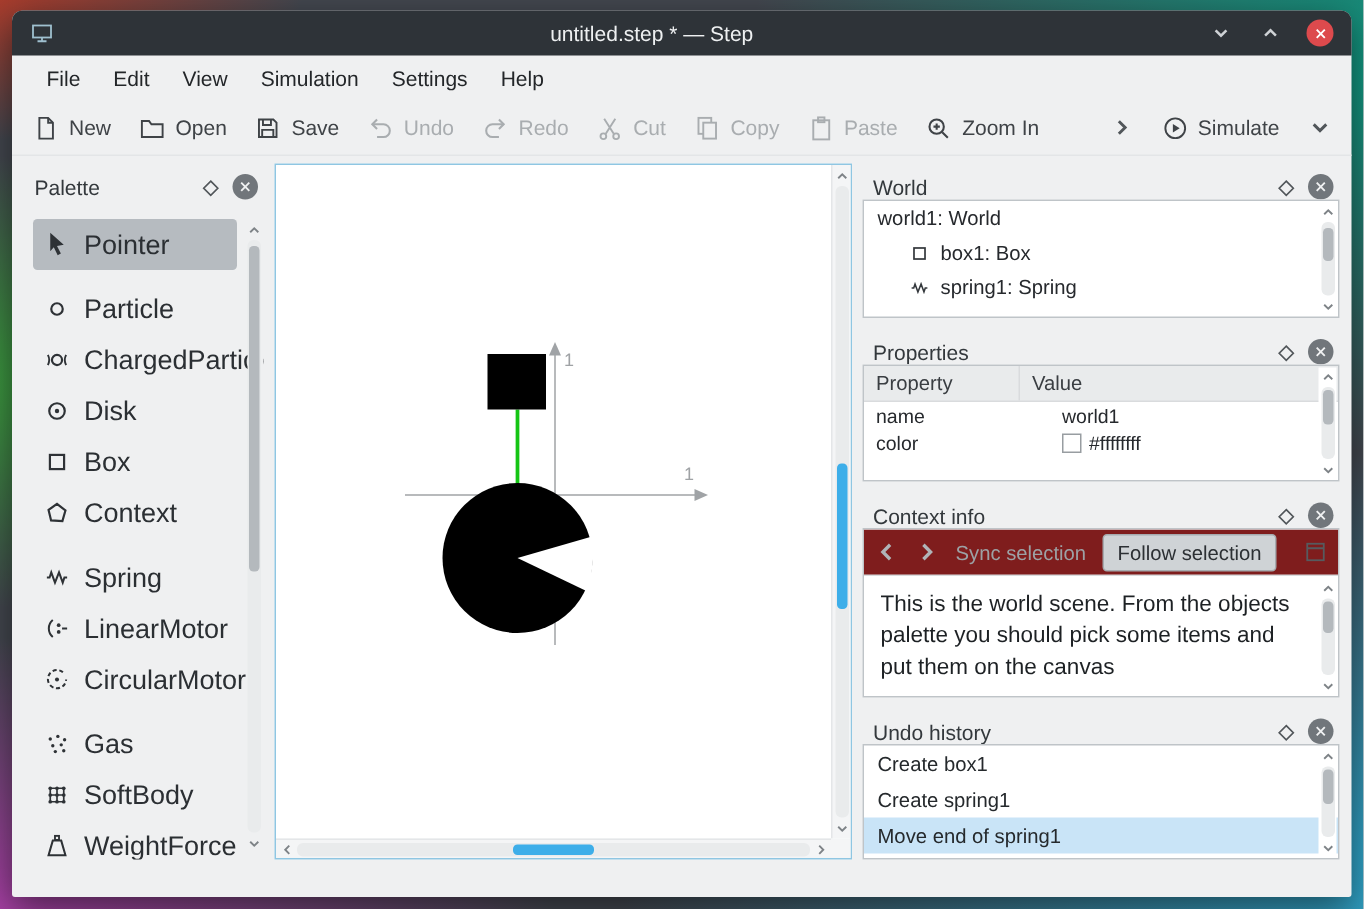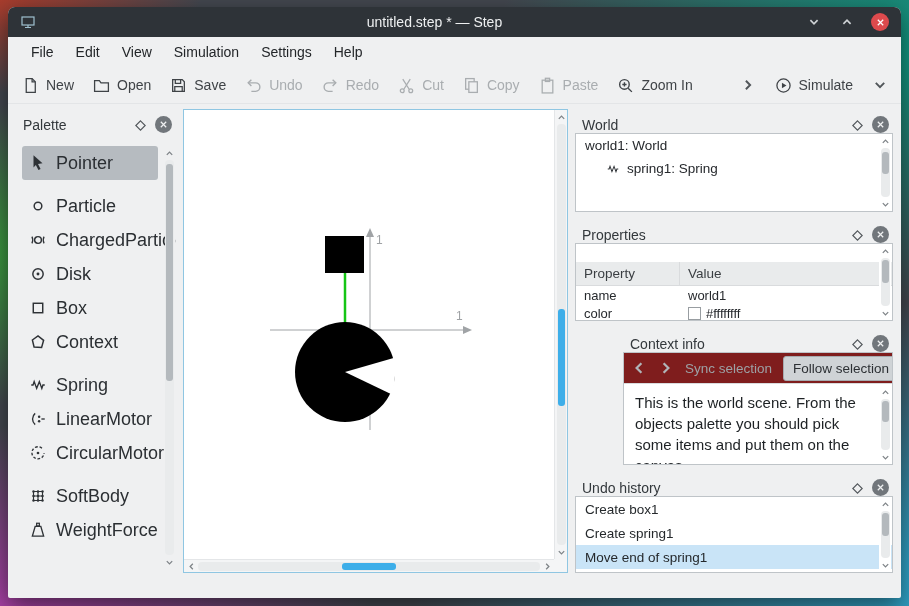--- a/index.html
+++ b/index.html
@@ -94,45 +94,45 @@
   .right-col { width:318px; flex:none; display:flex; flex-direction:column; gap:7px; min-height:0; }
   .rpanel { display:flex; flex-direction:column; min-height:0; flex:none; }
   .rpanel-body { flex:1; background:#fff; border:1px solid #bfc4c8; position:relative; overflow:hidden; }
   .rp-vscroll { position:absolute; top:1px; right:1px; bottom:1px; width:12px; background:#fff; }
 
   .tree-row { height:23px; display:flex; align-items:center; gap:7px; padding-left:9px; font-size:13.5px; color:#26292d; }
   .tree-row.indent { padding-left:30px; }
   .tree-row svg { width:14px; height:14px; color:#34383c; flex:none; }
 
   .prop-header { height:24px; display:flex; background:#e9ebec; border-bottom:1px solid #d9dbdd;
-    font-size:13.5px; color:#3a3e42; align-items:stretch;margin-top:18px; }
+    font-size:13.5px; color:#3a3e42; align-items:stretch; }
   .prop-col1 { width:104px; padding-left:8px; display:flex; align-items:center; }
   .prop-header .prop-col1 { border-right:1px solid #d9dbdd; }
   .prop-col2 { flex:1; padding-left:8px; display:flex; align-items:center; }
-  .prop-row { height:18px; display:flex; font-size:13px; color:#26292d; }
+  .prop-row { height:18px; display:flex; font-size:13px; color:#26292d;gap:20px; }
   .swatch { width:13px; height:13px; border:1px solid #989da1; background:#fff; display:inline-block;
     margin-right:5px; flex:none; }
 
   .ctx-toolbar { height:31px; background:#7f1d1d; border-bottom:1px solid #d9dbdd; display:flex;
     align-items:center; padding:0 7px; gap:11px; }
   .ctx-nav { width:16px; height:16px; color:#b0b4b8; display:flex; }
   .ctx-nav svg { width:16px; height:16px; }
   .ctx-sync { font-size:13.5px; color:#9da1a5; white-space:nowrap; }
   .ctx-follow { font-size:13.5px; color:#2c3034; background:#cfd3d6; border:1px solid #a6abaf;
     border-radius:3px; padding:4px 9px; white-space:nowrap; }
   .ctx-panelicon { margin-left:auto; width:16px; height:16px; color:#565b5f; display:flex; }
   .ctx-panelicon svg { width:16px; height:16px; }
   .ctx-text { padding:8px 24px 0 11px; font-size:15px; line-height:21px; color:#1d2124; overflow:hidden; }
 
   .undo-row { height:24px; display:flex; align-items:center; padding-left:9px; font-size:13.5px; color:#25292c; }
   .undo-row.selected { background:#c9e4f7; }
 
   .h-world { height:103px; }
   .h-props { height:102px; }
-  .h-ctx   { height:137px;margin-left:48px; }
+  .h-ctx   { height:137px; }
   .h-undo  { flex:1; }
 </style>
 </head>
 <body>
 
 <svg width="0" height="0" style="position:absolute" aria-hidden="true">
   <defs>
     <symbol id="sym-chev-up" viewBox="0 0 10 10">
         <polyline points="2,6.5 5,3.5 8,6.5" fill="none" stroke="currentColor" stroke-width="1.4"></polyline>
       </symbol>
@@ -442,20 +442,26 @@
           </div>
           <div class="pal-item">
             <svg>
                 <use href="#sym-circmotor"></use>
               </svg>
             <span>CircularMotor</span>
           </div>
           <div class="pal-sep"></div>
           <div class="pal-item">
             <svg>
+                <use href="#sym-gas"></use>
+              </svg>
+            <span>Gas</span>
+          </div>
+          <div class="pal-item">
+            <svg>
                 <use href="#sym-softbody"></use>
               </svg>
             <span>SoftBody</span>
           </div>
           <div class="pal-item">
             <svg>
                 <use href="#sym-weight"></use>
               </svg>
             <span>WeightForce</span>
           </div>
@@ -551,20 +557,26 @@
               </span>
             <span class="ph-close">
                 <svg>
                   <use href="#sym-close"></use>
                 </svg>
               </span>
           </div>
           <div class="rpanel-body">
             <div class="tree-row">
               <span>world1: World</span>
+            </div>
+            <div class="tree-row indent">
+              <svg>
+                  <use href="#sym-box"></use>
+                </svg>
+              <span>box1: Box</span>
             </div>
             <div class="tree-row indent">
               <svg>
                   <use href="#sym-spring"></use>
                 </svg>
               <span>spring1: Spring</span>
             </div>
             <div class="rp-vscroll">
               <div class="sb">
                 <span class="sb-btn">

